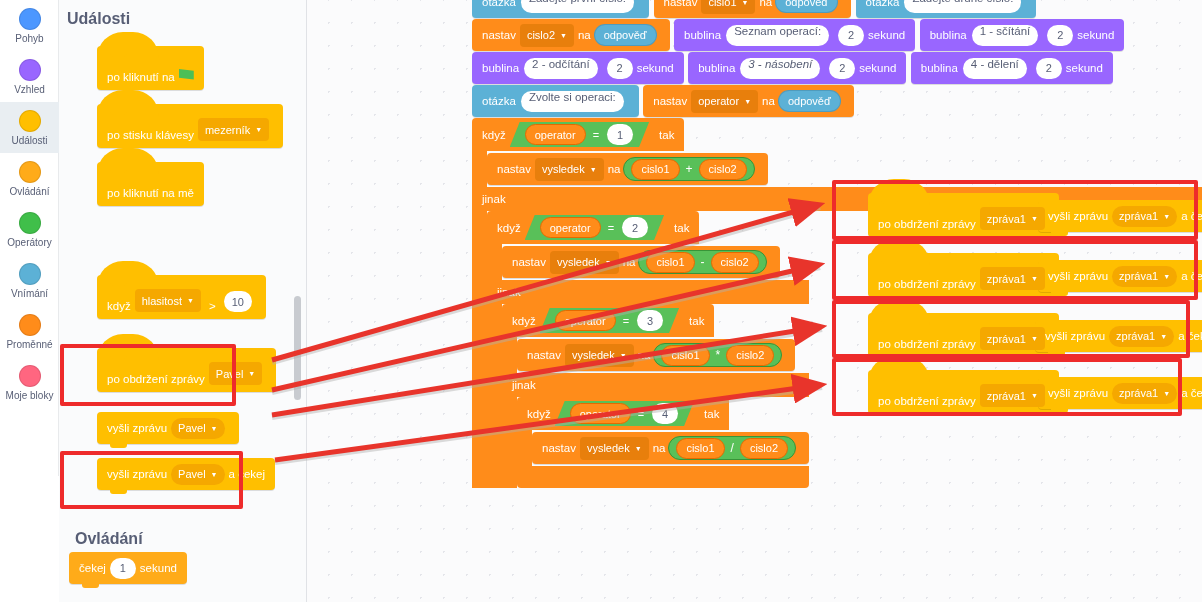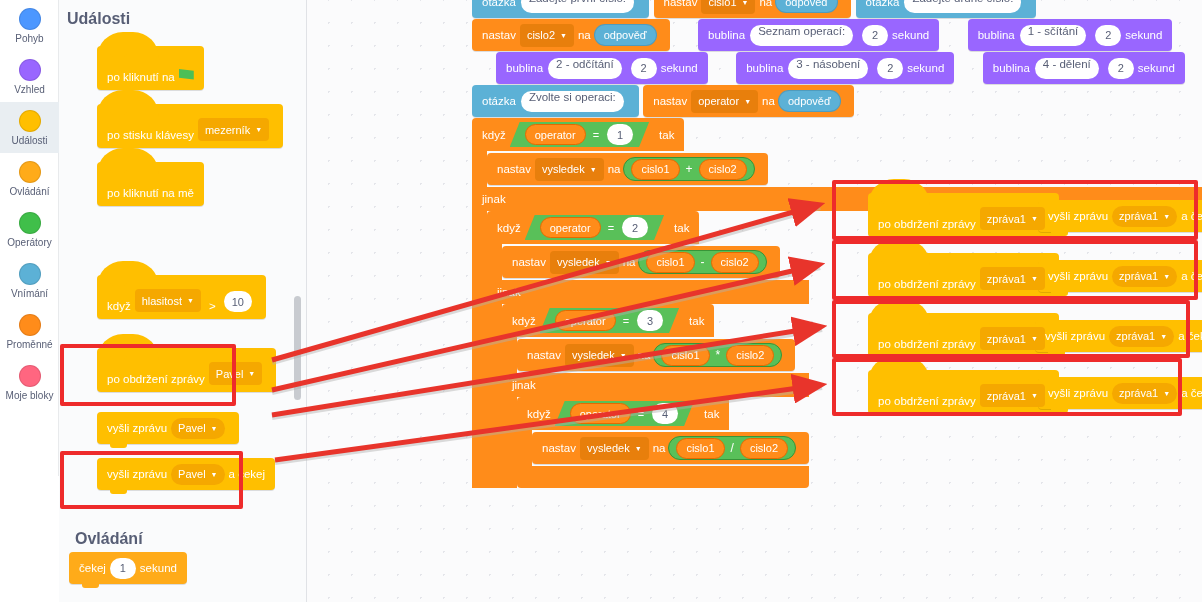--- a/index.html
+++ b/index.html
@@ -86,21 +86,21 @@
     width: 17px; height: 5px;
     background: inherit;
     border-radius: 0 0 3px 3px;
     z-index: 3;
   }
 
   .c-events   { background: #FFBF00; margin-left: 28px; }
   .c-control  { background: #FFAB19; }
   .c-sensing  { background: #5CB1D6; }
   .c-variable { background: #FF8C1A; }
-  .c-looks    { background: #9966FF; margin-left: 24px; }
+  .c-looks    { background: #9966FF; }
 
   
   .pill {
     display: inline-flex; align-items: center;
     height: 21px; padding: 0 7px; margin: 0 4px;
     border-radius: 11px; font-size: 11px; color: #fff;
   }
   .pill-rect {
     display: inline-flex; align-items: center;
     height: 23px; padding: 0 7px; margin: 0 4px;
@@ -379,21 +379,21 @@
 
     <div class="blk c-looks" style="margin-bottom:1px;">
       <span class="blk-label">bublina</span>
       <span class="pill-white" style="height:21px;padding:0 8px;margin:0 5px;">2 - odčítání</span>
       <span class="pill-oval-white">2</span>
       <span class="blk-label">sekund</span>
     </div>
 
     <div class="blk c-looks" style="margin-bottom:1px;">
       <span class="blk-label">bublina</span>
-      <span class="pill-white" style="height:21px;padding:0 8px;margin:0 5px;">3 - násobení</span>
+      <span class="pill-white" style="height:21px;padding:0 8px;margin:0 5px;font-style:italic;">3 - násobení</span>
       <span class="pill-oval-white">2</span>
       <span class="blk-label">sekund</span>
     </div>
 
     <div class="blk c-looks" style="margin-bottom:1px;">
       <span class="blk-label">bublina</span>
       <span class="pill-white" style="height:21px;padding:0 8px;margin:0 5px;">4 - dělení</span>
       <span class="pill-oval-white">2</span>
       <span class="blk-label">sekund</span>
     </div>

